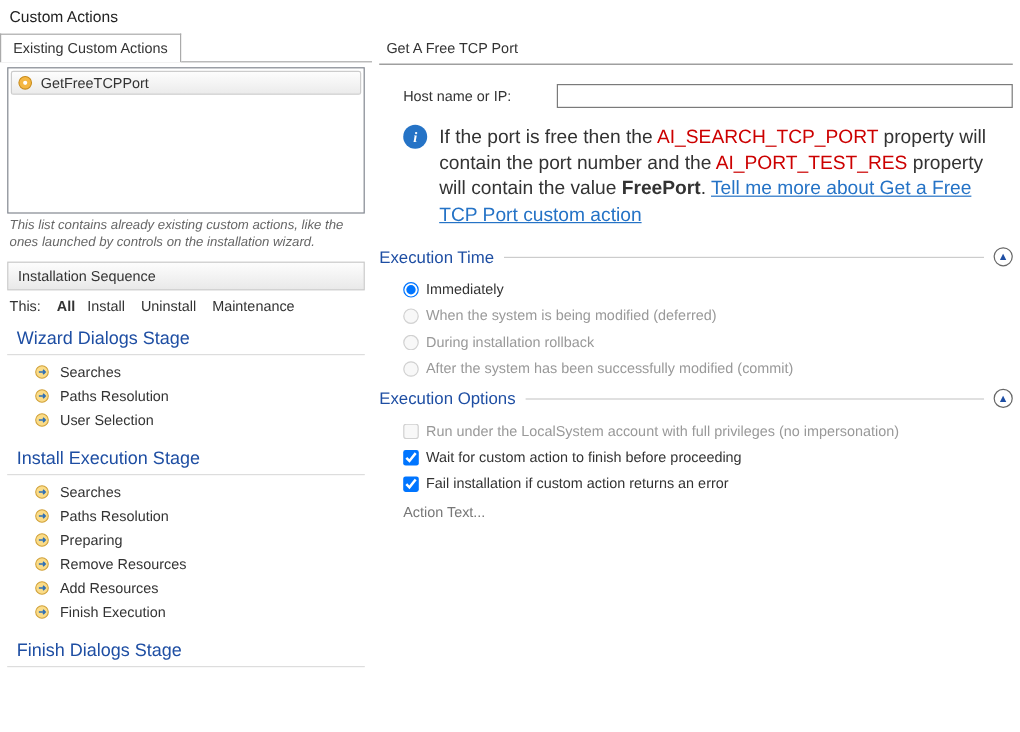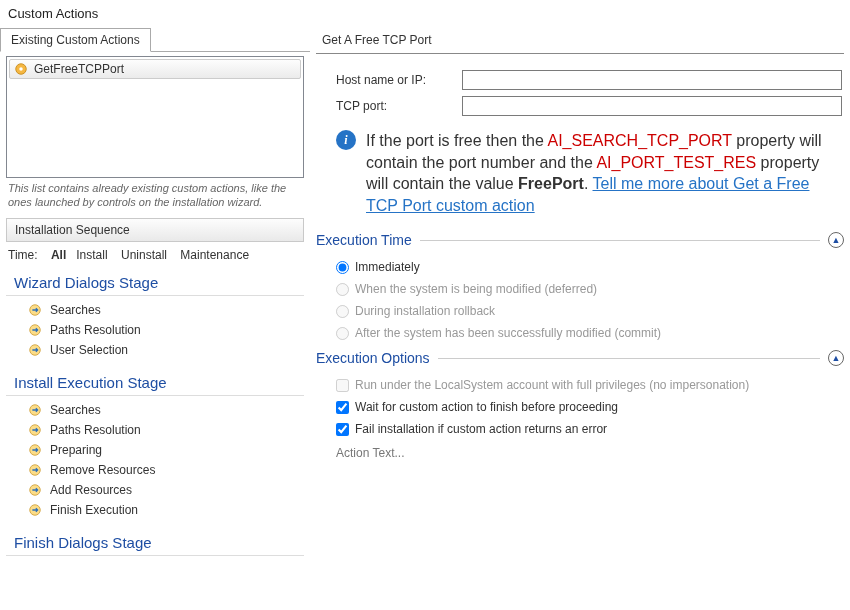--- a/index.html
+++ b/index.html
@@ -28,21 +28,21 @@
 .stage-items { padding: 4px 0 8px 0; }
 .stage-item { display: flex; align-items: flex-start; gap: 8px; padding: 3px 0 3px 28px; font-size: 12px; color: #333; }
 .si-icon { width: 14px; height: 14px; flex-shrink: 0; }
 
 .panel-title { padding: 6px 6px; font-size: 12px; border-bottom: 1px solid #888; margin-bottom: 10px; }
 
 .group-head { display: flex; align-items: center; color: #1e4ea3; font-size: 14px; margin: 6px 0 8px 0; }
 .group-head .line { flex: 1; height: 1px; background: #ccc; margin-left: 8px; }
 .toggle-btn { width: 16px; height: 16px; border: 1px solid #666; border-radius: 50%; display: flex; align-items: center; justify-content: center; margin-left: 8px; font-size: 9px; background: #fff; }
 
-.form-row { display: flex; align-items: center; margin: 6px 0 0 20px; gap: 26px; }
+.form-row { display: flex; align-items: center; margin: 6px 0 0 20px; gap: 26px; justify-content: space-between; }
 .form-row .lbl { width: 100px; }
 .form-row input[type=text] { flex: 1; max-width: 380px; border: 1px solid #7a7a7a; height: 20px; padding: 0 4px; }
 
 .info-row { display: flex; gap: 10px; margin: 14px 0 10px 20px; }
 .info-icon { width: 20px; height: 20px; border-radius: 50%; background: #2573c6; color: #fff; display: flex; align-items: center; justify-content: center; font-weight: bold; font-size: 12px; flex-shrink: 0; font-family: serif; font-style: italic; }
 .info-text { font-size: 16px; line-height: 1.35; }
 .kw-red { color: #c00; }
 .kw-bold { font-weight: bold; }
 .link { color: #2573c6; text-decoration: underline; cursor: pointer; }
 
@@ -70,21 +70,21 @@
               <circle cx="8" cy="8" r="2" fill="#fff"></circle>
             </svg>
         </span>
         <span>GetFreeTCPPort</span>
       </div>
     </div>
     <div class="hint">This list contains already existing custom actions, like the ones launched by controls on the installation wizard.</div>
 
     <div class="seq-header">Installation Sequence</div>
     <div class="show-bar">
-      <span>Time:</span>
+      <span>This:</span>
       <b>All</b>&nbsp;&nbsp;
       <span>Install</span>
       <span>Uninstall</span>
       <span>Maintenance</span>
     </div>
 
     <div class="stage-title">Wizard Dialogs Stage</div>
     <div class="stage-items">
       <div class="stage-item">
           <svg class="si-icon" viewBox="0 0 16 16">
@@ -156,24 +156,20 @@
     </div>
 
     <div class="stage-title">Finish Dialogs Stage</div>
   </div>
 
   <div class="right">
     <div class="panel-title">Get A Free TCP Port</div>
 
     <div class="form-row">
       <span class="lbl">Host name or IP:</span>
-      <input type="text" value="" style="">
-    </div>
-    <div class="form-row">
-      <span class="lbl">TCP port:</span>
       <input type="text" value="" style="">
     </div>
     <div class="info-row">
       <div class="info-icon">i</div>
       <div class="info-text">
         <span>If the port is free then the </span><span class="kw-red">AI_SEARCH_TCP_PORT</span><span> property will contain the port number and the </span><span class="kw-red">AI_PORT_TEST_RES</span><span> property will contain the value </span><span class="kw-bold">FreePort</span><span>. </span><span class="link">Tell me more about Get a Free TCP Port custom action</span>
       </div>
     </div>
 
     <div class="group-head">

